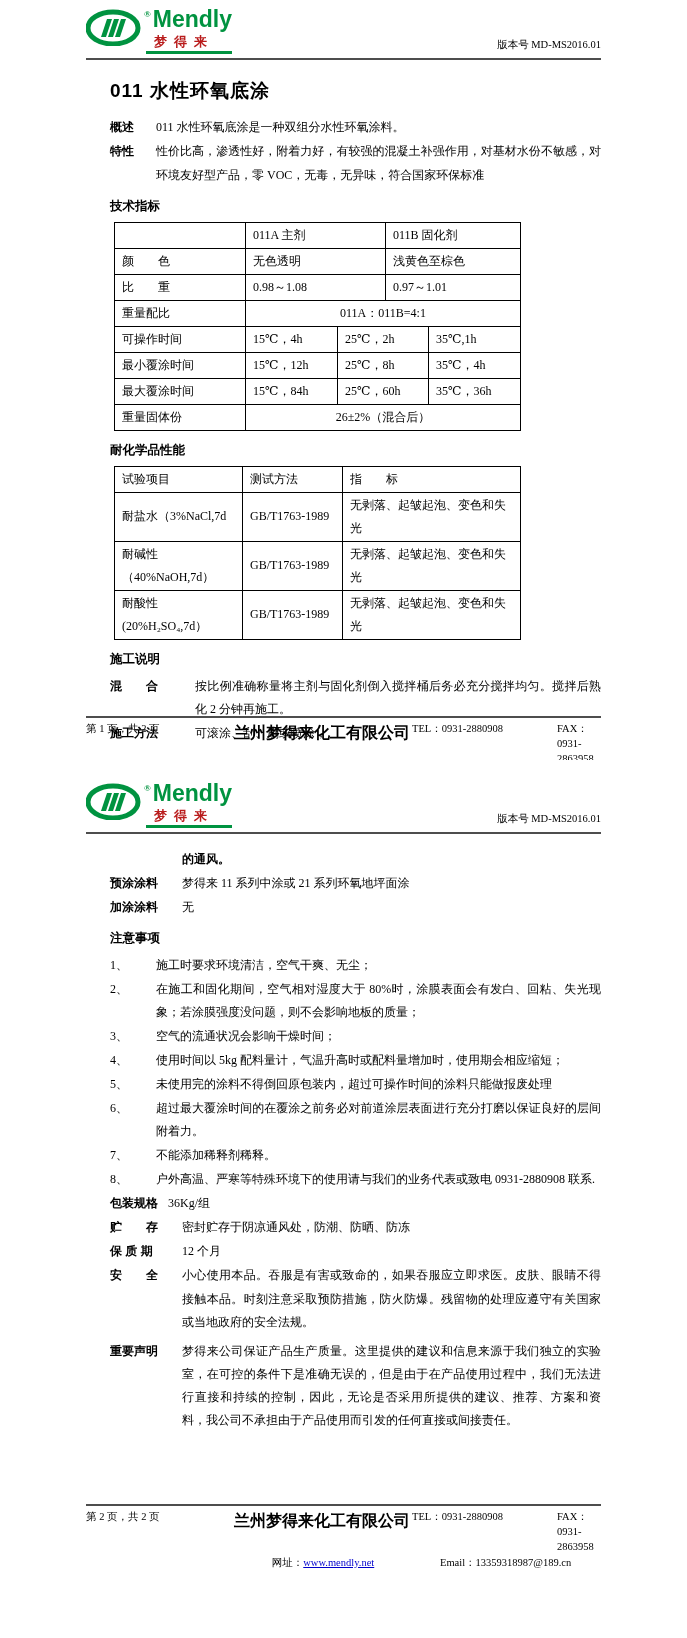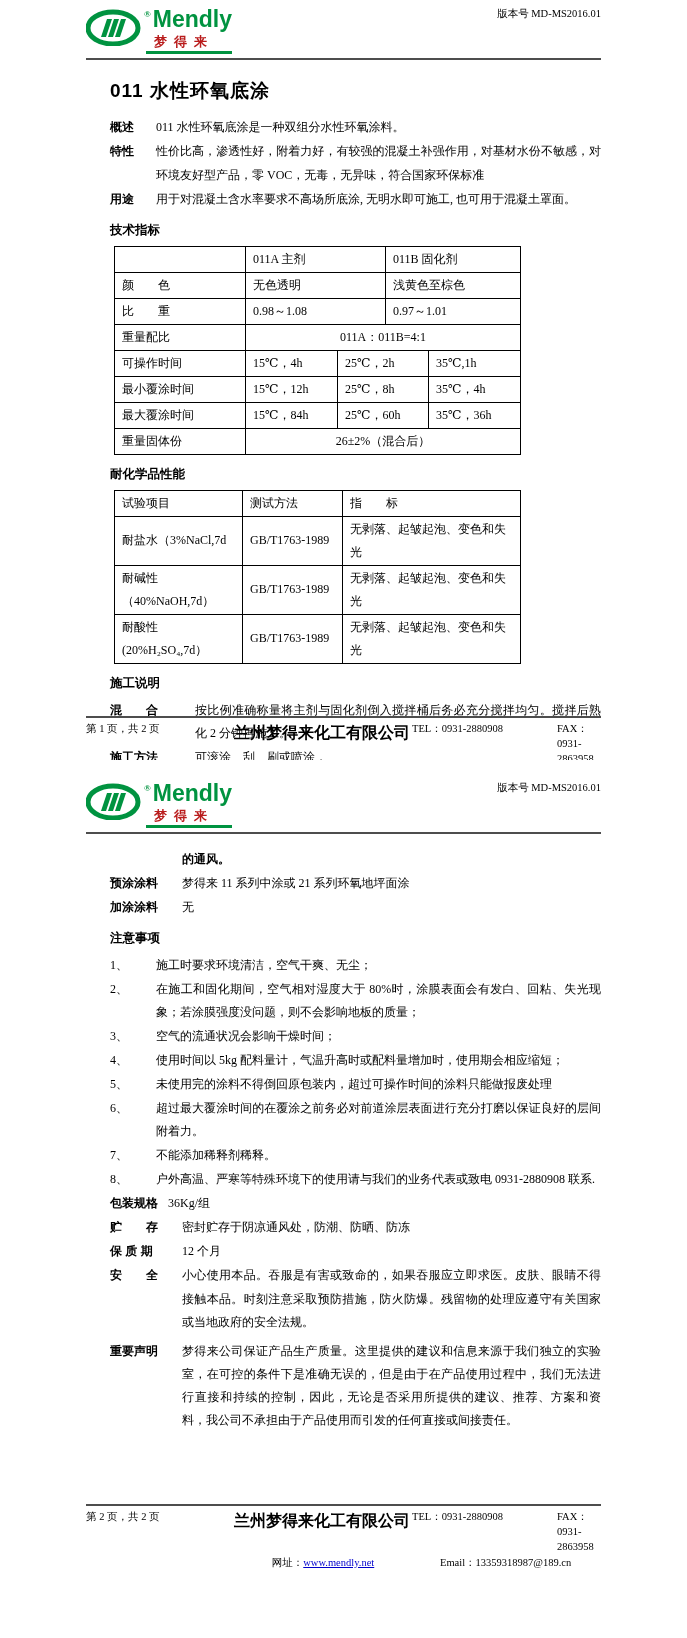--- a/index.html
+++ b/index.html
@@ -6,21 +6,21 @@
   body {
     width:687px; height:1638px; background:#ffffff; color:#000;
     font-family:"Liberation Serif","DejaVu Serif",serif;
     font-size:12px; line-height:1.92;
   }
   .page { position:relative; padding:0 86px; overflow:hidden; }
   .page1 { height:760px; }
   .page2 { height:878px; }
 
   
-  .page-header { display:flex; justify-content:space-between; align-items:flex-start;
+  .page-header { display:flex; justify-content:space-between; align-items:flex-end;
     border-bottom:2px solid #4d4d4d; padding:8px 0 4px 0; }
   .logo { display:flex; align-items:flex-start; gap:4px; }
   .logo-textcol { display:inline-block; border-bottom:3px solid #009340; padding-bottom:1px; }
   .brand-en { font-family:"Liberation Sans","DejaVu Sans",sans-serif; font-weight:bold;
     color:#009340; font-size:23px; line-height:1; letter-spacing:0px; }
   .brand-cn { font-family:"Liberation Sans","DejaVu Sans",sans-serif; font-weight:bold;
     color:#b91c1c; font-size:13px; line-height:1.15; letter-spacing:7px; padding-left:8px; }
   .version { font-size:10.5px; line-height:1.2; padding-bottom:2px; }
 
   
@@ -96,24 +96,20 @@
 
   <h1 class="doc-title">011 水性环氧底涂</h1>
 
   <div class="row">
     <span class="lbl">概述</span>
     <span class="txt">011 水性环氧底涂是一种双组分水性环氧涂料。</span>
   </div>
   <div class="row">
     <span class="lbl">特性</span>
     <span class="txt">性价比高，渗透性好，附着力好，有较强的混凝土补强作用，对基材水份不敏感，对环境友好型产品，零 VOC，无毒，无异味，符合国家环保标准</span>
-  </div>
-  <div class="row">
-    <span class="lbl">用途</span>
-    <span class="txt">用于对混凝土含水率要求不高场所底涂, 无明水即可施工, 也可用于混凝土罩面。</span>
   </div>
 
   <h2 class="sec-heading">技术指标</h2>
 
   <table class="tech">
     <colgroup>
         <col class="c0">
         <col class="c1">
         <col class="c2">
         <col class="c3">

